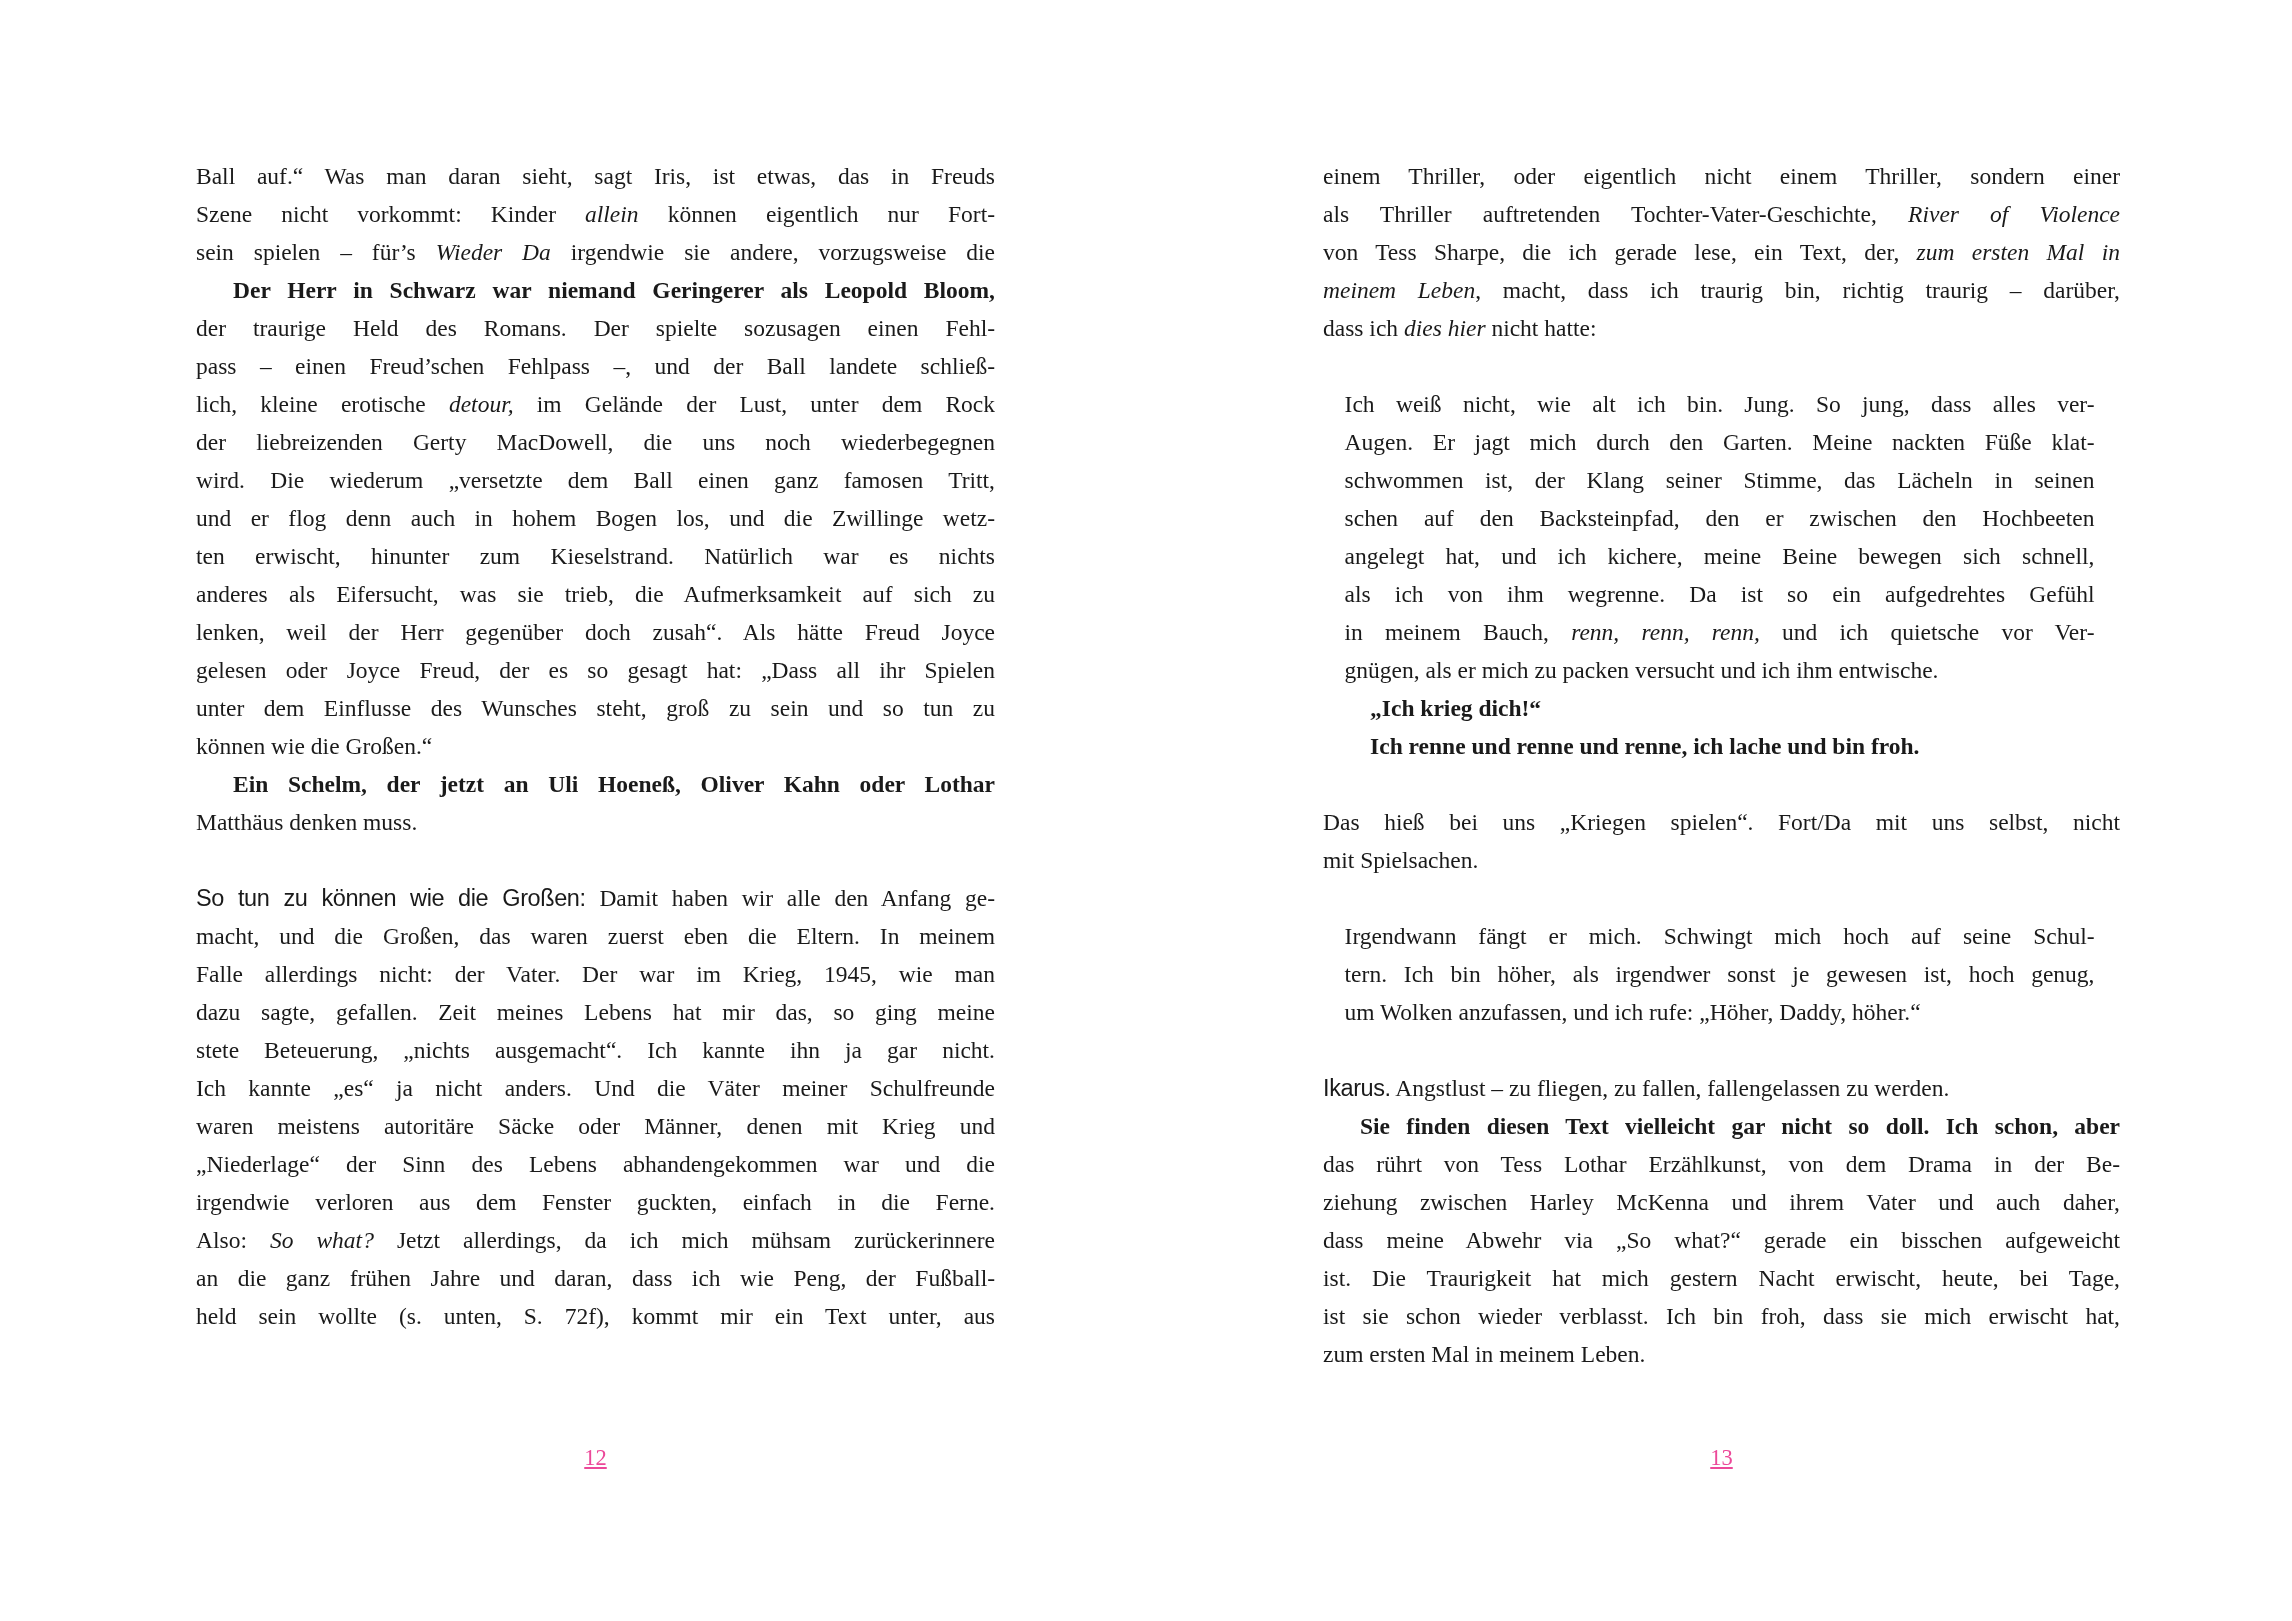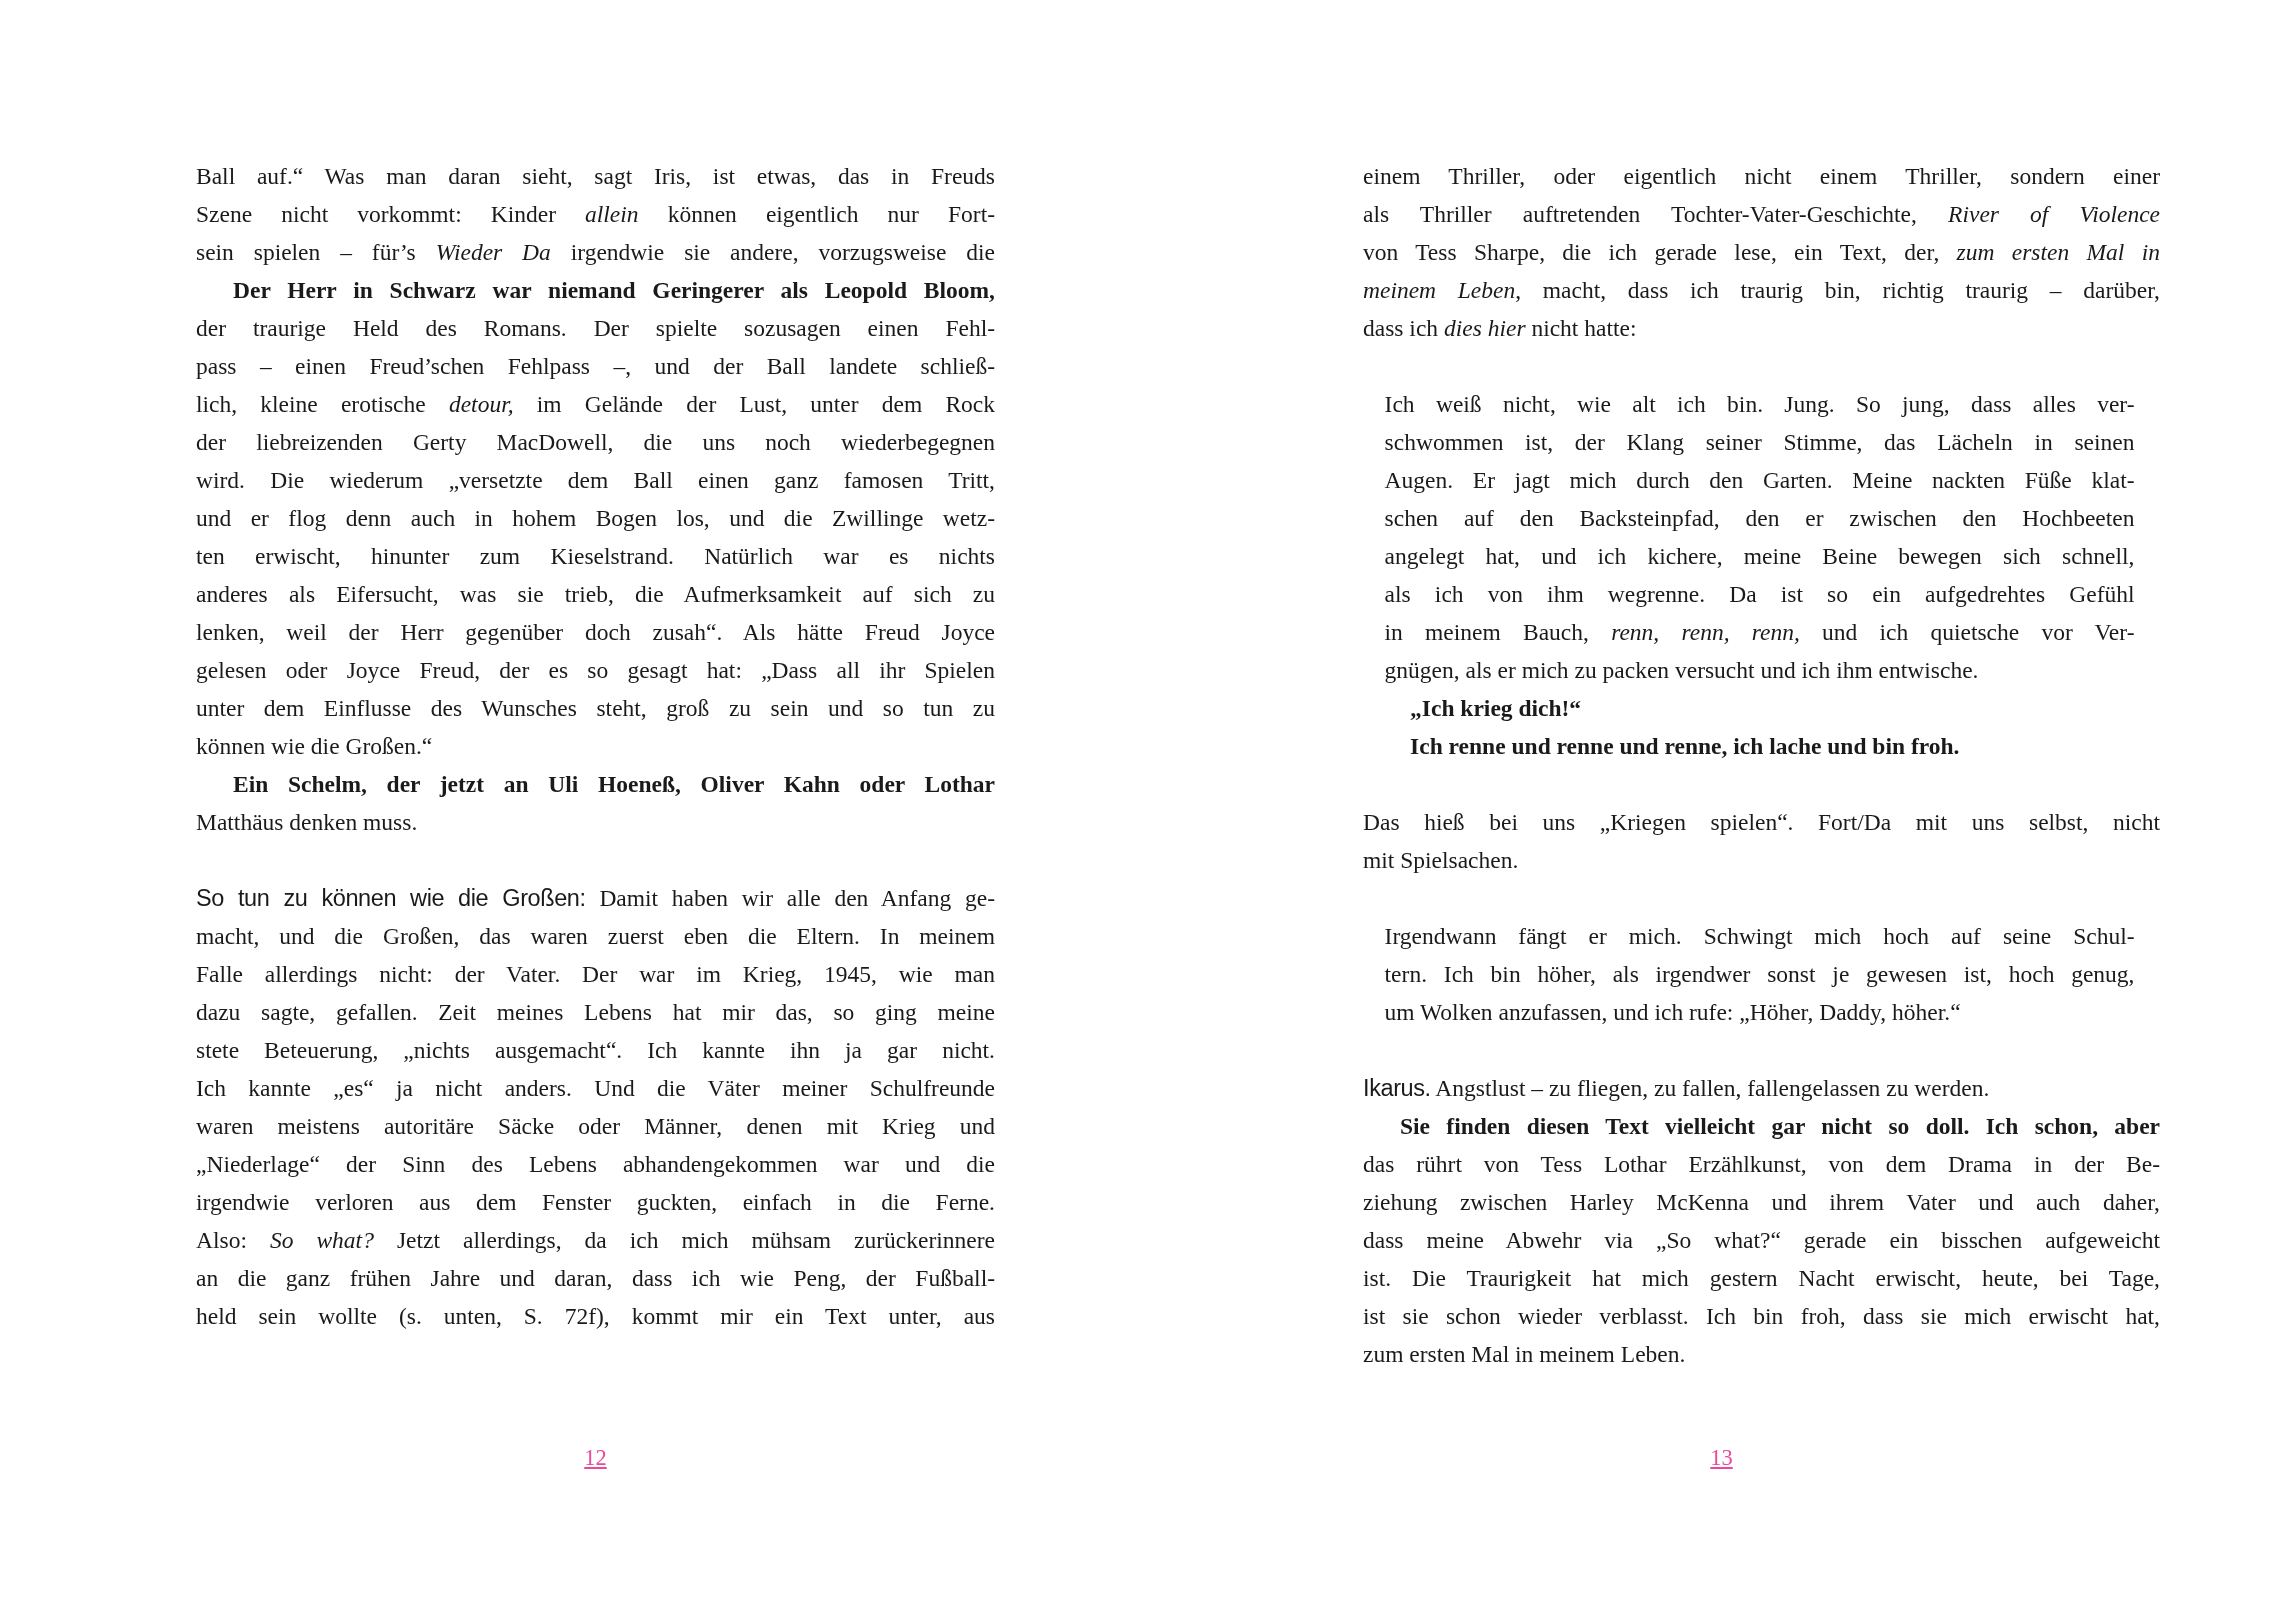--- a/index.html
+++ b/index.html
@@ -11,21 +11,21 @@
     color: #1a1a1a;
     overflow: hidden;
   }
   .textblock {
     position: absolute;
     top: 157px;
     font-size: 23.5px;
     line-height: 38px;
   }
   #page-left-text  { left: 196px;  width: 799px; }
-  #page-right-text { left: 1323px; width: 797px; margin-left: 40px; }
+  #page-right-text { left: 1323px; width: 797px; }
   .block + .block { margin-top: 38px; }
   .block.quote { padding-left: 21.6px; padding-right: 25.5px; }
   .line {
     white-space: nowrap;
     text-align: justify;
     text-align-last: justify;
   }
   .line.last { text-align-last: left; }
   .line.indent { padding-left: 37px; font-weight: bold; }
   .quote .line.indent { padding-left: 25.5px; }
@@ -92,22 +92,22 @@
     <div id="page-right-text" class="textblock">
         <div class="block">
           <div class="line"><span>einem Thriller, oder eigentlich nicht einem Thriller, sondern einer</span></div>
           <div class="line"><span>als Thriller auftretenden Tochter-Vater-Geschichte, </span><span class="it">River of Violence</span></div>
           <div class="line"><span>von Tess Sharpe, die ich gerade lese, ein Text, der, </span><span class="it">zum ersten Mal in</span></div>
           <div class="line"><span class="it">meinem Leben</span><span>, macht, dass ich traurig bin, richtig traurig – darüber,</span></div>
           <div class="line last"><span>dass ich </span><span class="it">dies hier</span><span> nicht hatte:</span></div>
         </div>
         <div class="block quote">
           <div class="line"><span>Ich weiß nicht, wie alt ich bin. Jung. So jung, dass alles ver-</span></div>
+          <div class="line"><span>Augen. Er jagt mich durch den Garten. Meine nackten Füße klat-</span></div>
           <div class="line"><span>schwommen ist, der Klang seiner Stimme, das Lächeln in seinen</span></div>
-          <div class="line"><span>Augen. Er jagt mich durch den Garten. Meine nackten Füße klat-</span></div>
           <div class="line"><span>schen auf den Backsteinpfad, den er zwischen den Hochbeeten</span></div>
           <div class="line"><span>angelegt hat, und ich kichere, meine Beine bewegen sich schnell,</span></div>
           <div class="line"><span>als ich von ihm wegrenne. Da ist so ein aufgedrehtes Gefühl</span></div>
           <div class="line"><span>in meinem Bauch, </span><span class="it">renn, renn, renn,</span><span> und ich quietsche vor Ver-</span></div>
           <div class="line last"><span>gnügen, als er mich zu packen versucht und ich ihm entwische.</span></div>
           <div class="line indent last"><span>„Ich krieg dich!“</span></div>
           <div class="line indent last"><span>Ich renne und renne und renne, ich lache und bin froh.</span></div>
         </div>
         <div class="block">
           <div class="line"><span>Das hieß bei uns „Kriegen spielen“. Fort/Da mit uns selbst, nicht</span></div>

